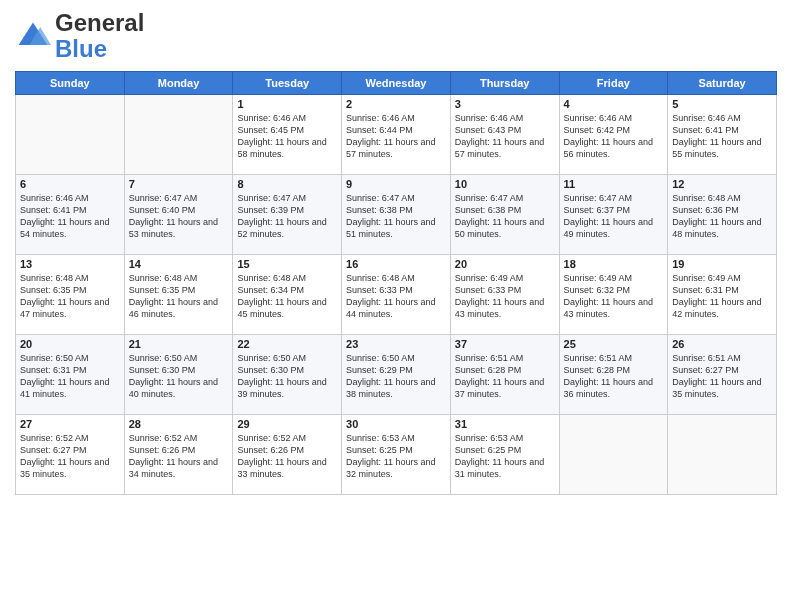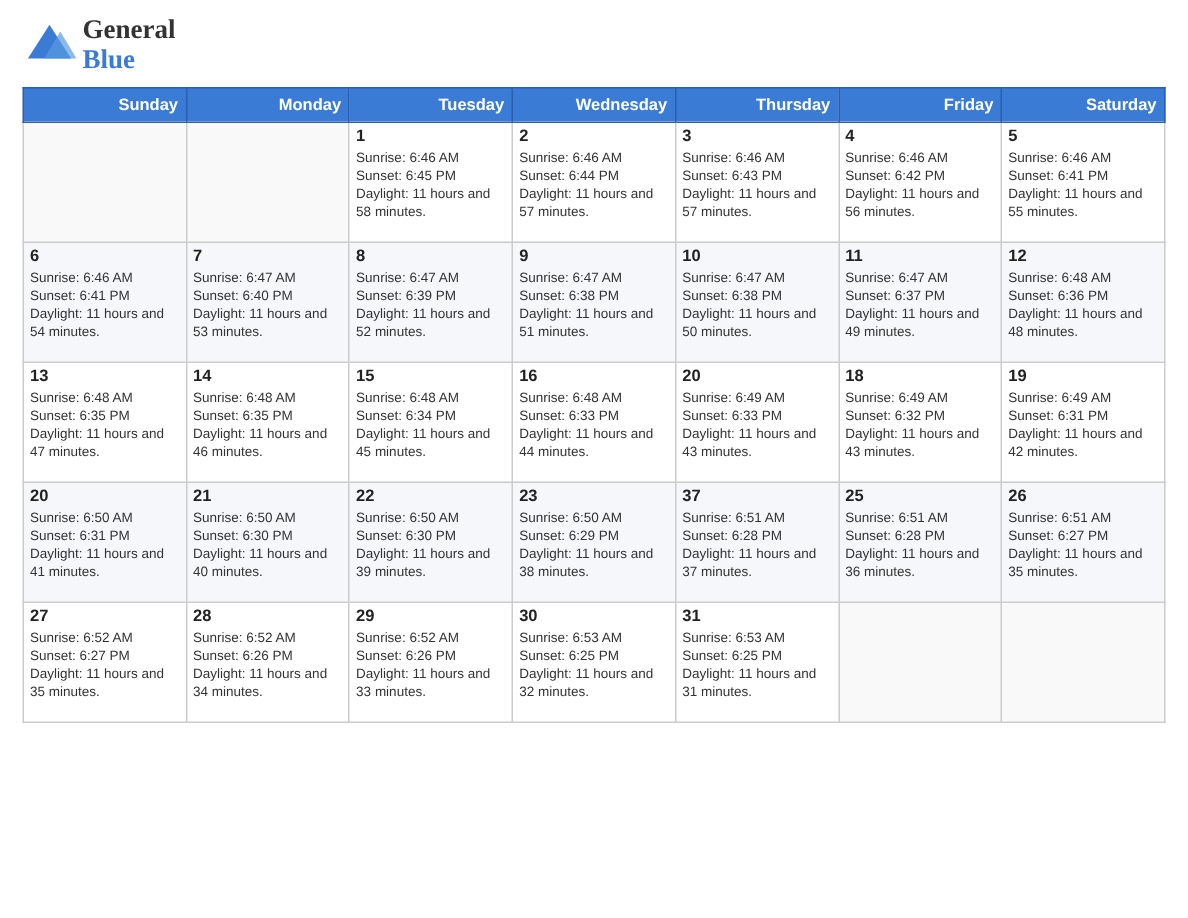--- a/index.html
+++ b/index.html
@@ -21,24 +21,23 @@
       justify-content: space-between;
       align-items: flex-start;
       margin-bottom: 8px;
     }
     .logo {
       display: flex;
       align-items: center;
       gap: 4px;
     }
     .logo-text {
-      font-size: 18px;
+      font-size: 24px;
       font-weight: bold;
       line-height: 1.1;
-      font-family: Liberation Serif, serif;
     }
     .logo-text .general {
       color: #333;
     }
     .logo-text .blue {
       color: #3a7bd5;
     }
     .logo-icon {
       width: 36px;
       height: 36px;
@@ -58,21 +57,21 @@
       font-style: italic;
     }
     .calendar {
       width: 100%;
       border-collapse: collapse;
       font-size: 9.5px;
     }
     .calendar th {
       background: #3a7bd5;
       color: #fff;
-      text-align: right;
+      text-align: center;
       padding: 5px 5px;
       font-size: 11px;
       font-weight: bold;
       border: 1px solid #2a5fb0;
     }
     .calendar td {
       border: 1px solid #ccc;
       vertical-align: top;
       padding: 3px 4px;
       width: 108px;

